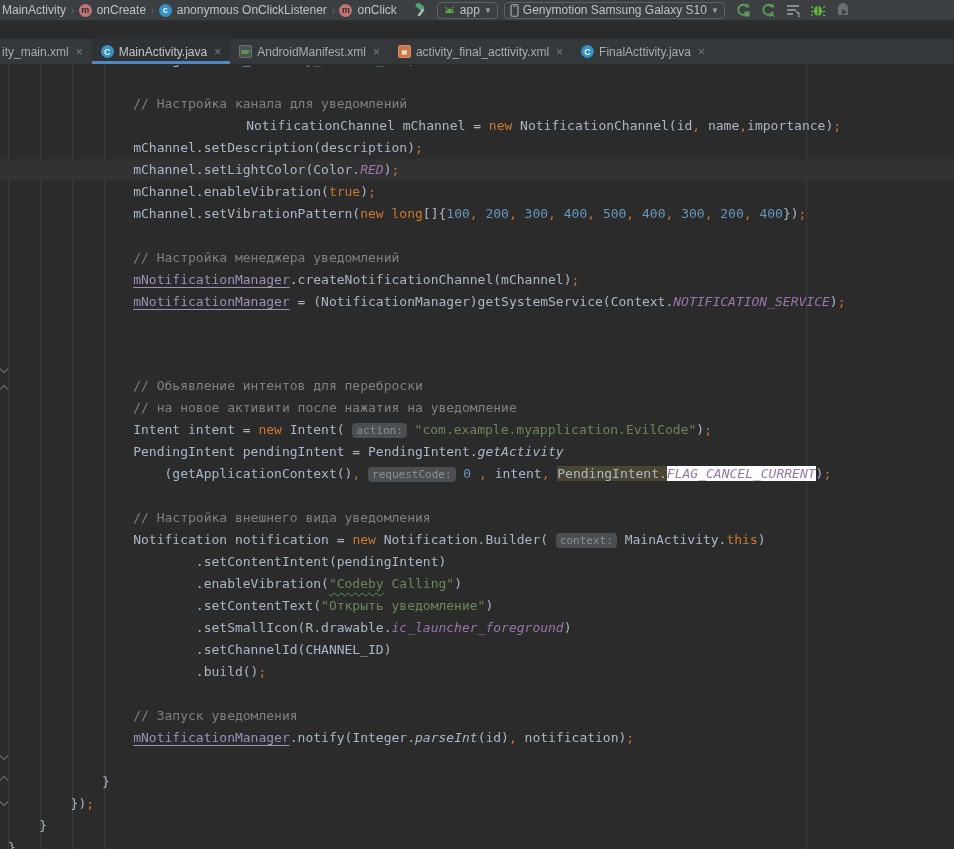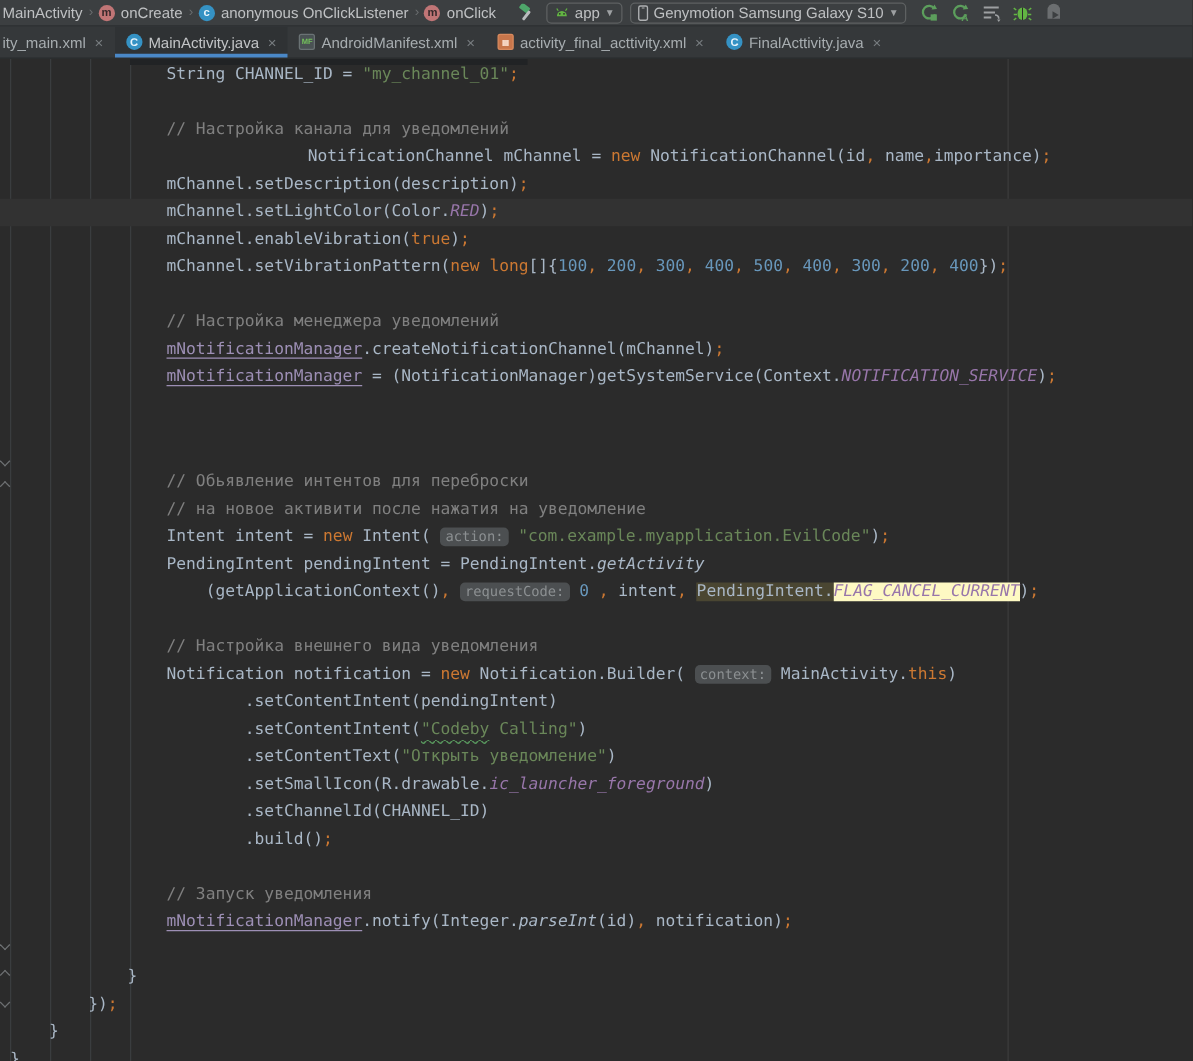--- a/index.html
+++ b/index.html
@@ -18,21 +18,21 @@
     margin:0 3px 0 1px; flex:0 0 auto; }
   .ico-method { background:#C07576; color:#35282a; }
   .ico-class { background:#3592C4; color:#e8f4fb; }
   .hammer { margin:0 8px 0 14px; }
   .tb-select { display:flex; align-items:center; height:17px; border:1px solid #5E6162;
     border-radius:4px; padding:0 5px; margin-right:6px; font-size:12px; color:#BFC1C3; gap:4px; }
   .dd-arrow { font-size:8px; color:#9DA0A2; }
   .tb-actions { display:flex; align-items:center; gap:9px; margin-left:4px; }
 
   
-  .tabbar { position:absolute; top:21px; left:0; width:954px; height:26px;
+  .tabbar { position:absolute; top:39px; left:0; width:954px; height:26px;
     background:#35383A; display:flex; align-items:stretch;
     border-bottom:1px solid #282B2D; z-index:4; }
   .tab { position:relative; display:flex; align-items:center; padding:0 9px;
     font-size:12px; color:#A7ADB0; gap:5px; }
   .tab.first { padding-left:2px; }
   .tab.selected { background:#2F3234; color:#C3C5C7; }
   .tab .underline { position:absolute; left:0; right:0; bottom:0; height:3px; background:#4A88C7; }
   .tab .close { color:#787D80; font-size:12px; margin-left:2px; }
   .fico { width:13px; height:13px; flex:0 0 auto; display:inline-flex;
     align-items:center; justify-content:center; border-radius:50%;
@@ -57,21 +57,21 @@
   .tk-str { color:#6A8759; }
   .tk-com { color:#808080; }
   .tk-num { color:#6897BB; }
   .tk-pun { color:#CC7832; }
   .tk-fld { color:#9D8FB5; text-decoration:underline; text-underline-offset:3px; }
   .tk-cst { color:#9876AA; font-style:italic;text-align:right; }
   .tk-itl { color:#A9B7C6; font-style:italic; }
   .tk-hint { background:#4C4F51; color:#8C9092; border-radius:4px; padding:1px 4px;
     font-size:11px; }
   .tk-hl-st  { color:#A9B7C6; background:#4A4632; }
-  .tk-hl-cst { color:#9876AA; font-style:italic; background:#fef9c3; }
+  .tk-hl-cst { color:#9876AA; font-style:italic; background:#ffffff; }
   .tk-str-typo { color:#6A8759; text-decoration:underline wavy #57965C 1px;
     text-underline-offset:4px; }
 
   .fold-mark { position:absolute; left:1px; width:7px; height:7px; }
   .fold-mark:before { content:""; position:absolute; left:0; top:1px; width:5px; height:5px;
     border-right:1px solid #6E7173; border-bottom:1px solid #6E7173; transform:rotate(45deg); }
   .fold-mark.up:before { transform:rotate(-135deg); }
 
   svg { display:block; }
 </style>
@@ -221,21 +221,21 @@
       <div class="code-line" style="padding-left: calc(0ch + 8px);"></div>
       <div class="code-line" style="padding-left: calc(16ch + 8px); margin-top: 40px;"><span class="tk-com">// Обьявление интентов для переброски</span></div>
       <div class="code-line" style="padding-left: calc(16ch + 8px);"><span class="tk-com">// на новое активити после нажатия на уведомление</span></div>
       <div class="code-line" style="padding-left: calc(16ch + 8px);"><span class="tk-st">Intent intent = </span><span class="tk-kw">new</span><span class="tk-st"> Intent( </span><span class="tk-hint">action:</span><span class="tk-st"> </span><span class="tk-str">"com.example.myapplication.EvilCode"</span><span class="tk-st">)</span><span class="tk-pun">;</span></div>
       <div class="code-line" style="padding-left: calc(16ch + 8px);"><span class="tk-st">PendingIntent pendingIntent = PendingIntent.</span><span class="tk-itl">getActivity</span></div>
       <div class="code-line" style="padding-left: calc(20ch + 8px);"><span class="tk-st">(getApplicationContext()</span><span class="tk-pun">,</span><span class="tk-st"> </span><span class="tk-hint">requestCode:</span><span class="tk-st"> </span><span class="tk-num">0</span><span class="tk-st"> </span><span class="tk-pun">,</span><span class="tk-st"> intent</span><span class="tk-pun">,</span><span class="tk-st"> </span><span class="tk-hl-st">PendingIntent.</span><span class="tk-hl-cst">FLAG_CANCEL_CURRENT</span><span class="tk-st">)</span><span class="tk-pun">;</span></div>
       <div class="code-line" style="padding-left: calc(0ch + 8px);"></div>
       <div class="code-line" style="padding-left: calc(16ch + 8px);"><span class="tk-com">// Настройка внешнего вида уведомления</span></div>
       <div class="code-line" style="padding-left: calc(16ch + 8px);"><span class="tk-st">Notification notification = </span><span class="tk-kw">new</span><span class="tk-st"> Notification.Builder( </span><span class="tk-hint">context:</span><span class="tk-st"> MainActivity.</span><span class="tk-kw">this</span><span class="tk-st">)</span></div>
       <div class="code-line" style="padding-left: calc(24ch + 8px);"><span class="tk-st">.setContentIntent(pendingIntent)</span></div>
-      <div class="code-line" style="padding-left: calc(24ch + 8px);"><span class="tk-st">.setContentIntent(</span><span class="tk-str-typo">"Codeby</span><span class="tk-str"> Calling"</span><span class="tk-st">)</span></div>
+      <div class="code-line" style="padding-left: calc(24ch + 8px);"><span class="tk-st">.enableVibration(</span><span class="tk-str-typo">"Codeby</span><span class="tk-str"> Calling"</span><span class="tk-st">)</span></div>
       <div class="code-line" style="padding-left: calc(24ch + 8px);"><span class="tk-st">.setContentText(</span><span class="tk-str">"Открыть уведомление"</span><span class="tk-st">)</span></div>
       <div class="code-line" style="padding-left: calc(24ch + 8px);"><span class="tk-st">.setSmallIcon(R.drawable.</span><span class="tk-cst">ic_launcher_foreground</span><span class="tk-st">)</span></div>
       <div class="code-line" style="padding-left: calc(24ch + 8px);"><span class="tk-st">.setChannelId(CHANNEL_ID)</span></div>
       <div class="code-line" style="padding-left: calc(24ch + 8px);"><span class="tk-st">.build()</span><span class="tk-pun">;</span></div>
       <div class="code-line" style="padding-left: calc(0ch + 8px);"></div>
       <div class="code-line" style="padding-left: calc(16ch + 8px);"><span class="tk-com">// Запуск уведомления</span></div>
       <div class="code-line" style="padding-left: calc(16ch + 8px);"><span class="tk-fld">mNotificationManager</span><span class="tk-st">.notify(Integer.</span><span class="tk-itl">parseInt</span><span class="tk-st">(id)</span><span class="tk-pun">,</span><span class="tk-st"> notification)</span><span class="tk-pun">;</span></div>
       <div class="code-line" style="padding-left: calc(0ch + 8px);"></div>
       <div class="code-line" style="padding-left: calc(12ch + 8px);"><span class="tk-st">}</span></div>
       <div class="code-line" style="padding-left: calc(8ch + 8px);"><span class="tk-st">})</span><span class="tk-pun">;</span></div>

